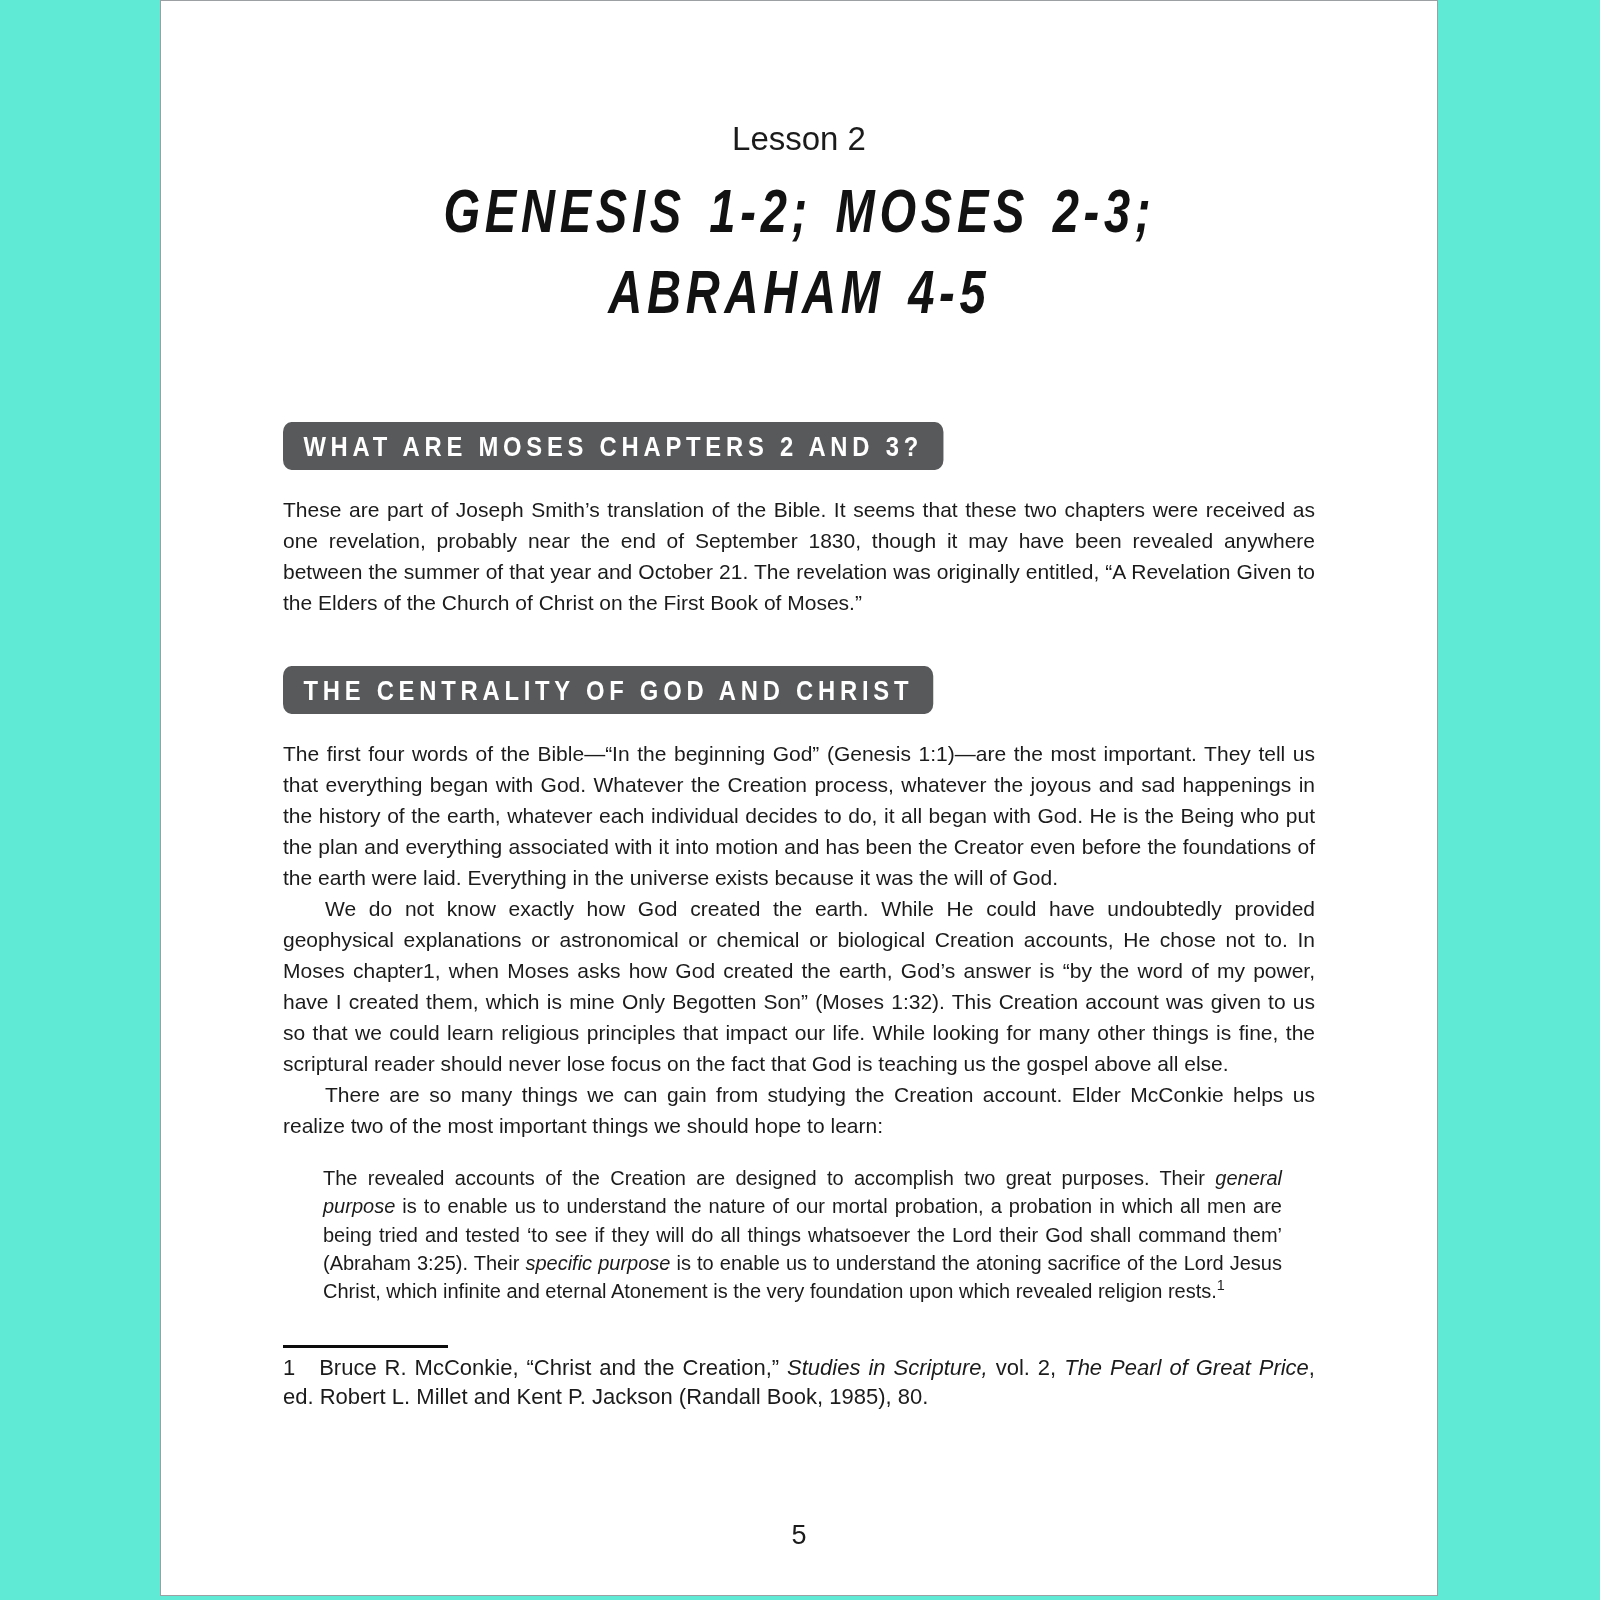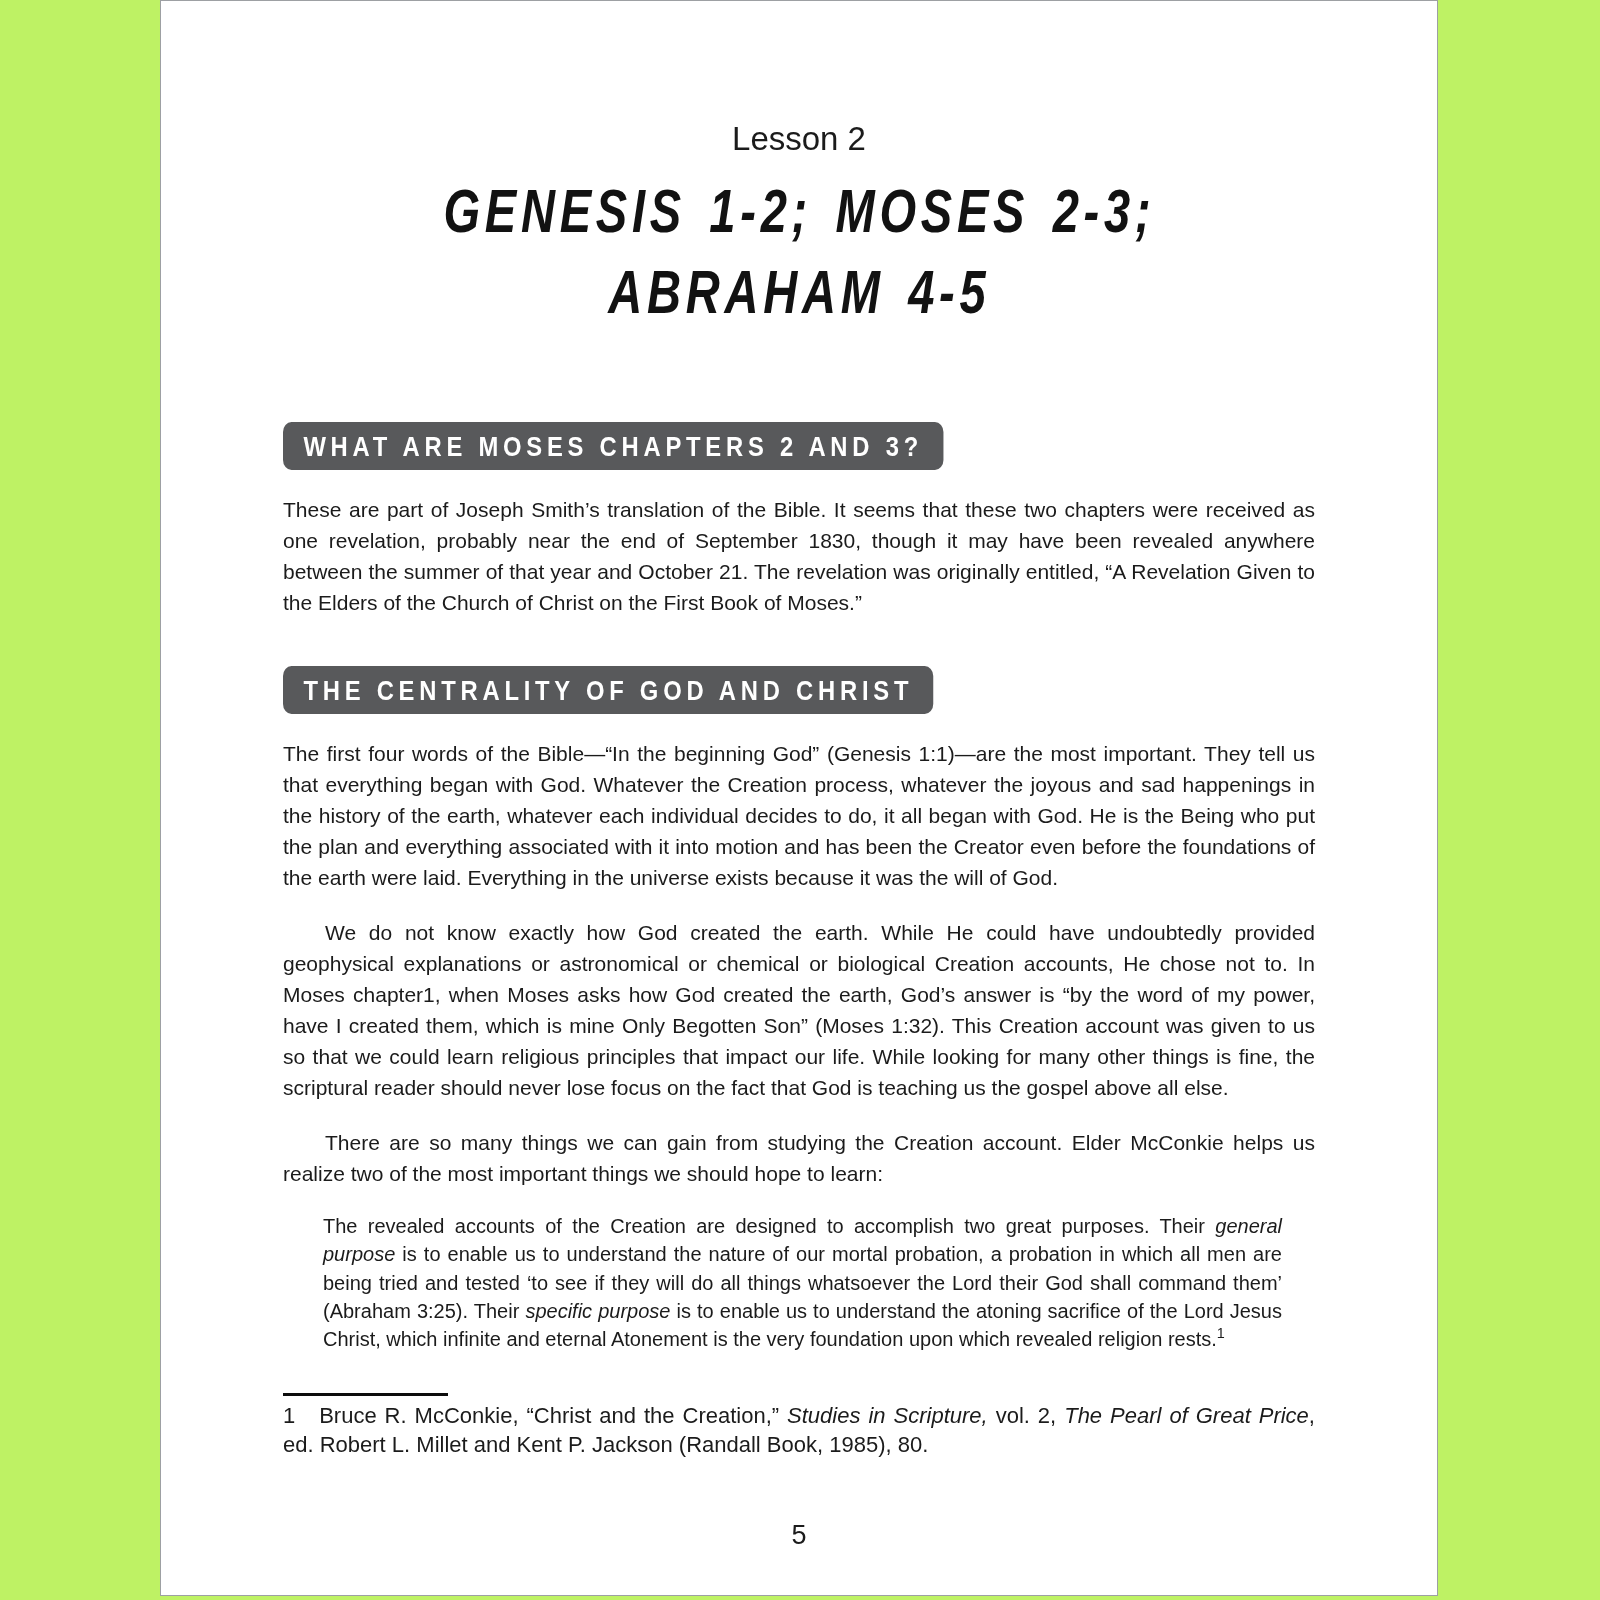--- a/index.html
+++ b/index.html
@@ -9,21 +9,21 @@
   }
   * { margin: 0; padding: 0; box-sizing: border-box; }
   html, body { background: #ffffff; }
   body {
     width: 1600px; height: 1600px;
     font-family: "Liberation Sans", "DejaVu Sans", sans-serif;
     color: var(--text);
     position: relative;
     overflow: hidden;
   }
-  .canvas { position: absolute; inset: 0; background: #bef264; }
+  .canvas { position: absolute; inset: 0; background: #5eead4; }
   .page {
     position: absolute;
     left: 160px; top: 0;
     width: 1278px; height: 1596px;
     background: #ffffff;
     border: 1px solid var(--page-border);
     padding: 0 122px;
   }
   .lesson-label {
     margin-top: 118px;
@@ -67,21 +67,21 @@
     transform: scaleX(0.85);
     transform-origin: left center;
   }
   p.body {
     font-size: 21px;
     line-height: 31px;
     text-align: justify;
     color: var(--text);
   }
   p.body.after-head { margin-top: 24px; }
-  p.body.indent { text-indent: 42px; margin-top: 24px; }
+  p.body.indent { text-indent: 42px; }
   .quote {
     margin: 23px 33px 0 40px;
     font-size: 20px;
     line-height: 28.3px;
     text-align: justify;
     color: var(--text);
   }
   .quote em, .footnote em { font-style: italic; }
   .quote sup {
     font-size: 0.72em;

